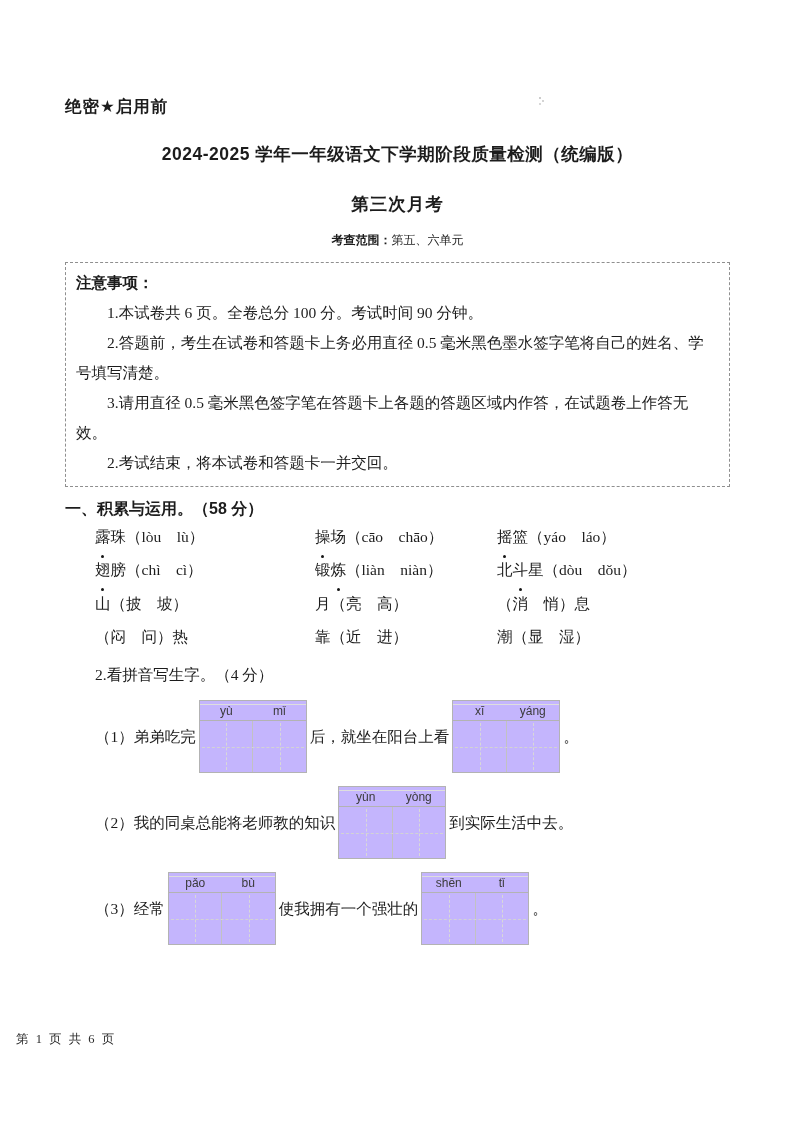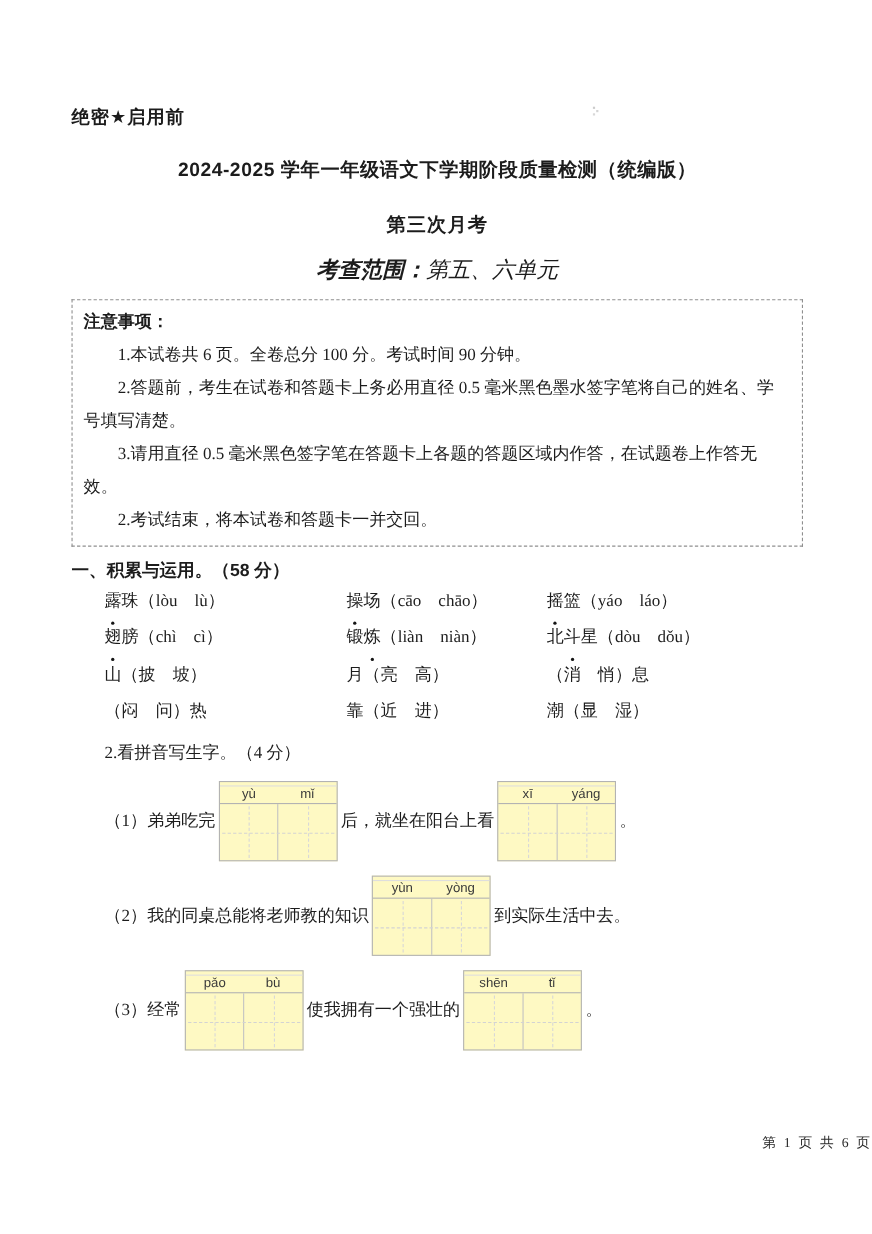--- a/index.html
+++ b/index.html
@@ -18,21 +18,21 @@
   .title{
     margin:24px 0 0 0;text-align:center;
     font-family:"Liberation Sans","DejaVu Sans",sans-serif;
     font-weight:700;font-size:17.5px;letter-spacing:.5px;
   }
   .subtitle{
     margin:26px 0 0 0;text-align:center;
     font-family:"Liberation Sans","DejaVu Sans",sans-serif;
     font-weight:700;font-size:17.5px;letter-spacing:1px;
   }
-  .scope{margin:16px 0 0 0;text-align:center;font-size:20px;font-style:italic;}
+  .scope{margin:16px 0 0 0;text-align:center;font-size:12px;}
   .scope-label{font-weight:700;}
 
   .notice-box{
     margin-top:13px;border:1px dashed #8f8f8f;
     padding:5px 12px 8px 10px;line-height:30px;
   }
   .notice-heading{
     font-family:"Liberation Sans","DejaVu Sans",sans-serif;
     font-weight:700;font-size:15.5px;
   }
@@ -60,21 +60,21 @@
 
   .fill-row{
     display:flex;align-items:center;
     padding-left:30px;margin-bottom:13px;white-space:nowrap;
   }
   .fill-row .frag{line-height:24px;}
   .q2-rows{margin-top:10px;}
 
   .write-grid{
     display:inline-block;width:106px;margin:0 3px;
-    border:1px solid #b3b3b3;background:#fef9c3;vertical-align:middle;flex:none;
+    border:1px solid #b3b3b3;background:#c4b5fd;vertical-align:middle;flex:none;
   }
   .pinyin-row{
     display:flex;height:19px;position:relative;
     border-bottom:1px solid #b3b3b3;
     font-family:"Liberation Sans","DejaVu Sans",sans-serif;
     font-size:12px;color:#3a3a3a;align-items:center;
   }
   .pinyin-row::before{
     content:'';position:absolute;top:3px;left:0;right:0;border-top:1px solid #dedede;
   }
@@ -83,21 +83,21 @@
   .cells::after{
     content:'';position:absolute;top:50%;left:2px;right:2px;border-top:1px dashed #d3d3d3;
   }
   .cell{flex:1;position:relative;}
   .cell + .cell{border-left:1px solid #c2c2c2;}
   .cell::before{
     content:'';position:absolute;left:50%;top:2px;bottom:2px;border-left:1px dashed #d8d8d8;
   }
 
   .footer{
-    position:absolute;left:0;right:0;top:1031px;text-align:right;
+    position:absolute;left:16px;right:0;top:1031px;text-align:left;
     font-size:12.5px;color:#2a2a2a;letter-spacing:2px;
   }
 
   .smudge{
     position:absolute;top:97px;left:539px;width:2px;height:2px;background:#cccccc;
     box-shadow:3px 3px 0 #d4d4d4,0 6px 0 #d8d8d8;
   }
 </style>
 </head>
 <body>

